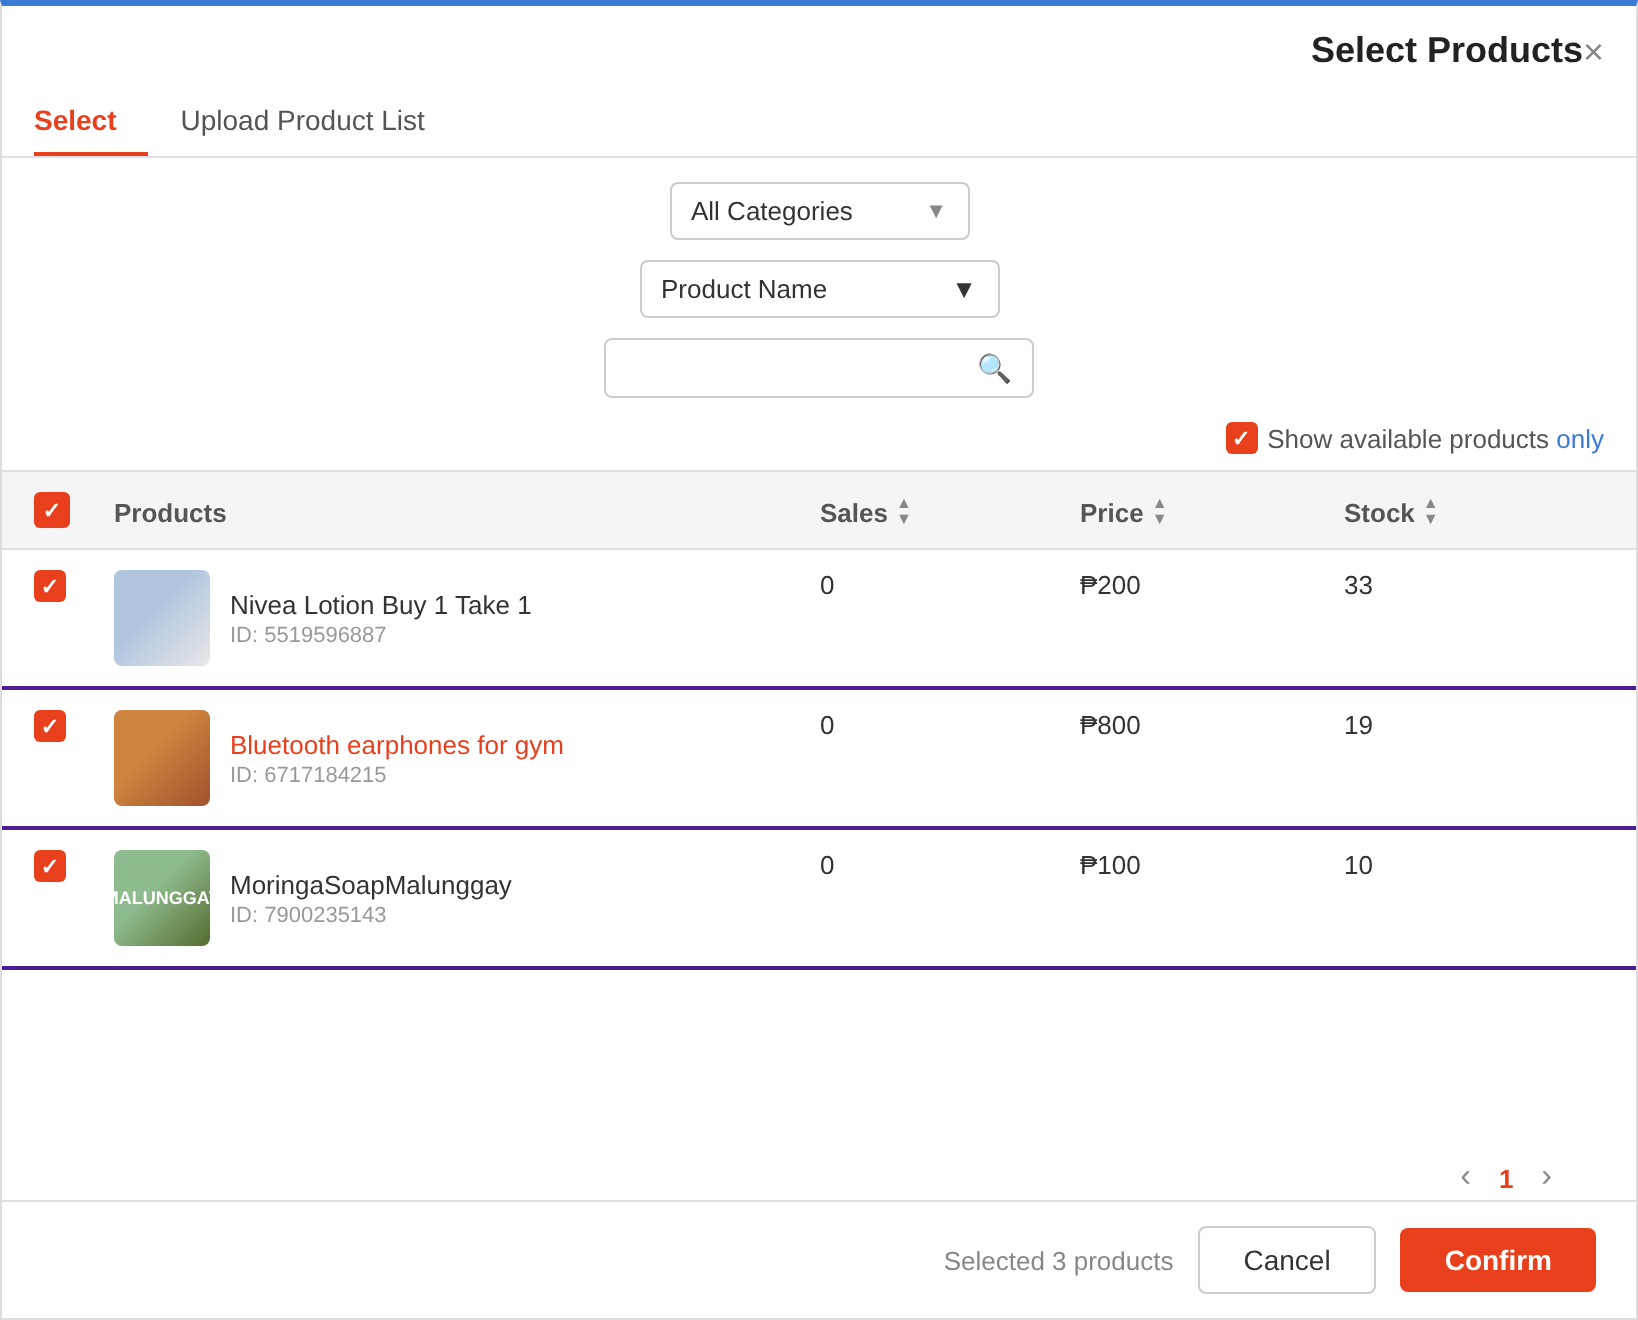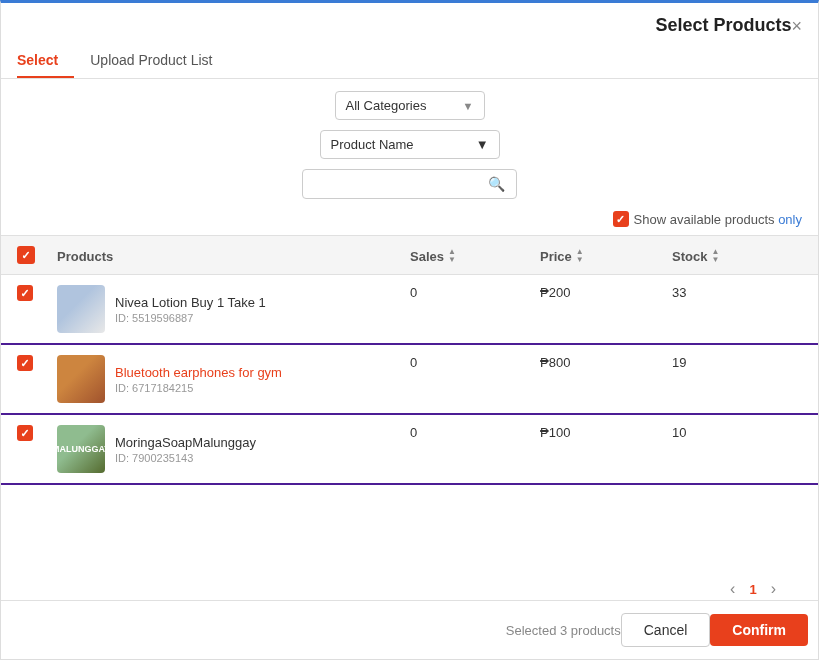--- a/index.html
+++ b/index.html
@@ -258,22 +258,23 @@
 
     .cell-value {
       font-size: 13px;
       color: #333;
     }
 
     .footer {
       display: flex;
       align-items: center;
       justify-content: flex-end;
-      padding: 12px 10px;
+      padding: 12px 20px;
       border-top: 1px solid #e0e0e0;
+      gap: 12px;
     }
 
     .pagination {
       display: flex;
       align-items: center;
       gap: 8px;
       flex: 1;
       justify-content: flex-end;
       margin-right: 20px;
     }

